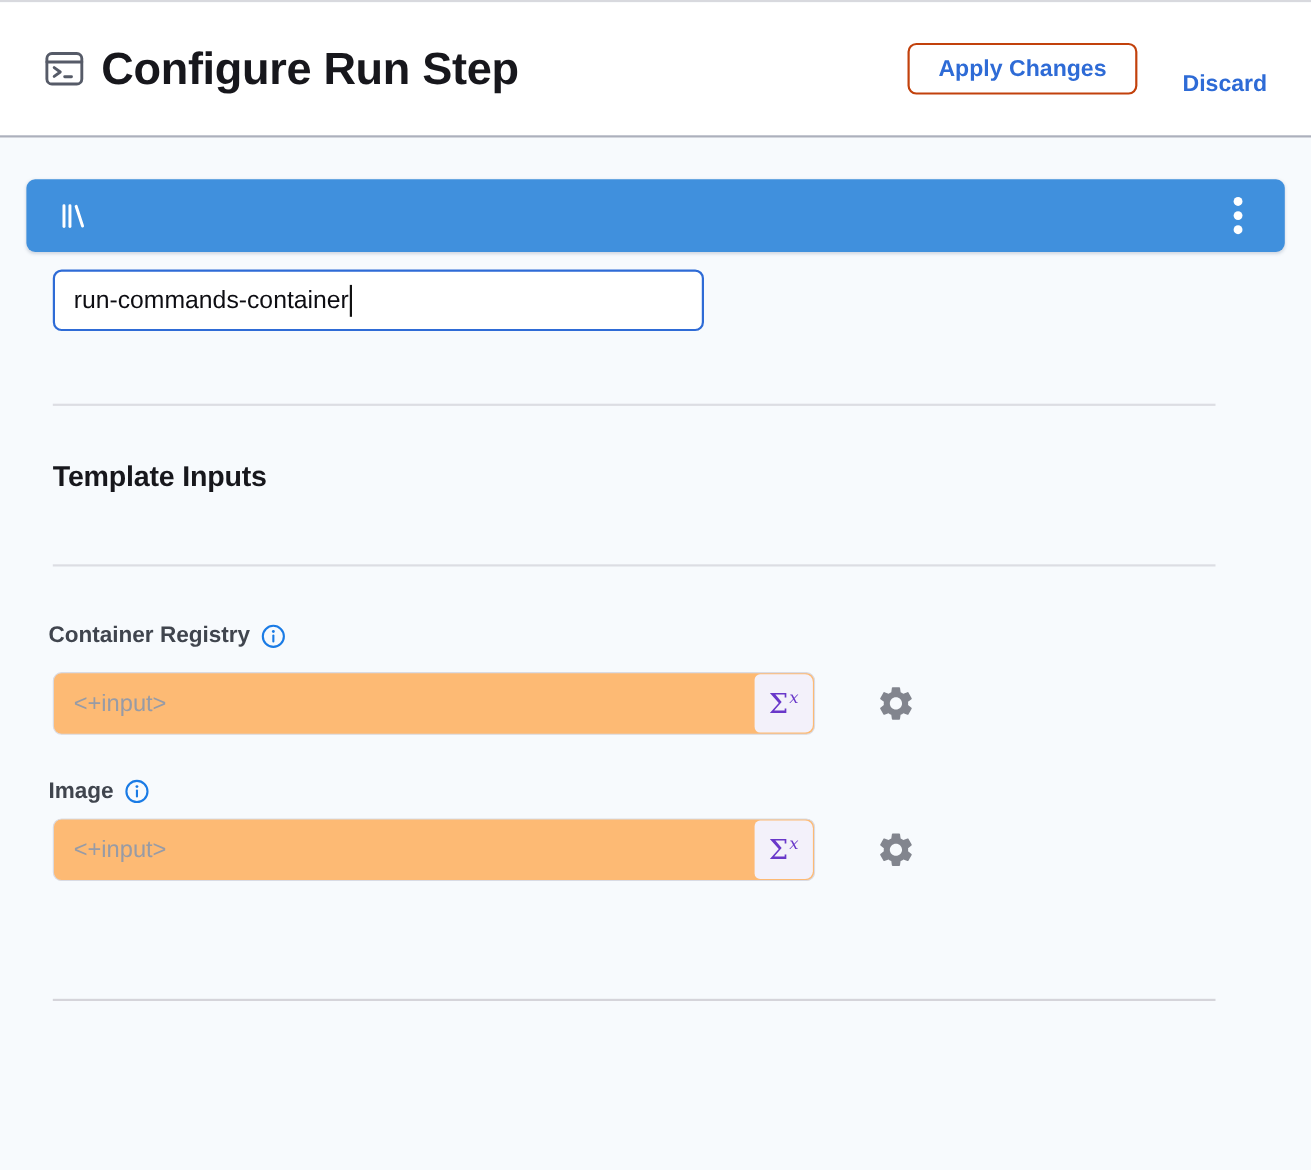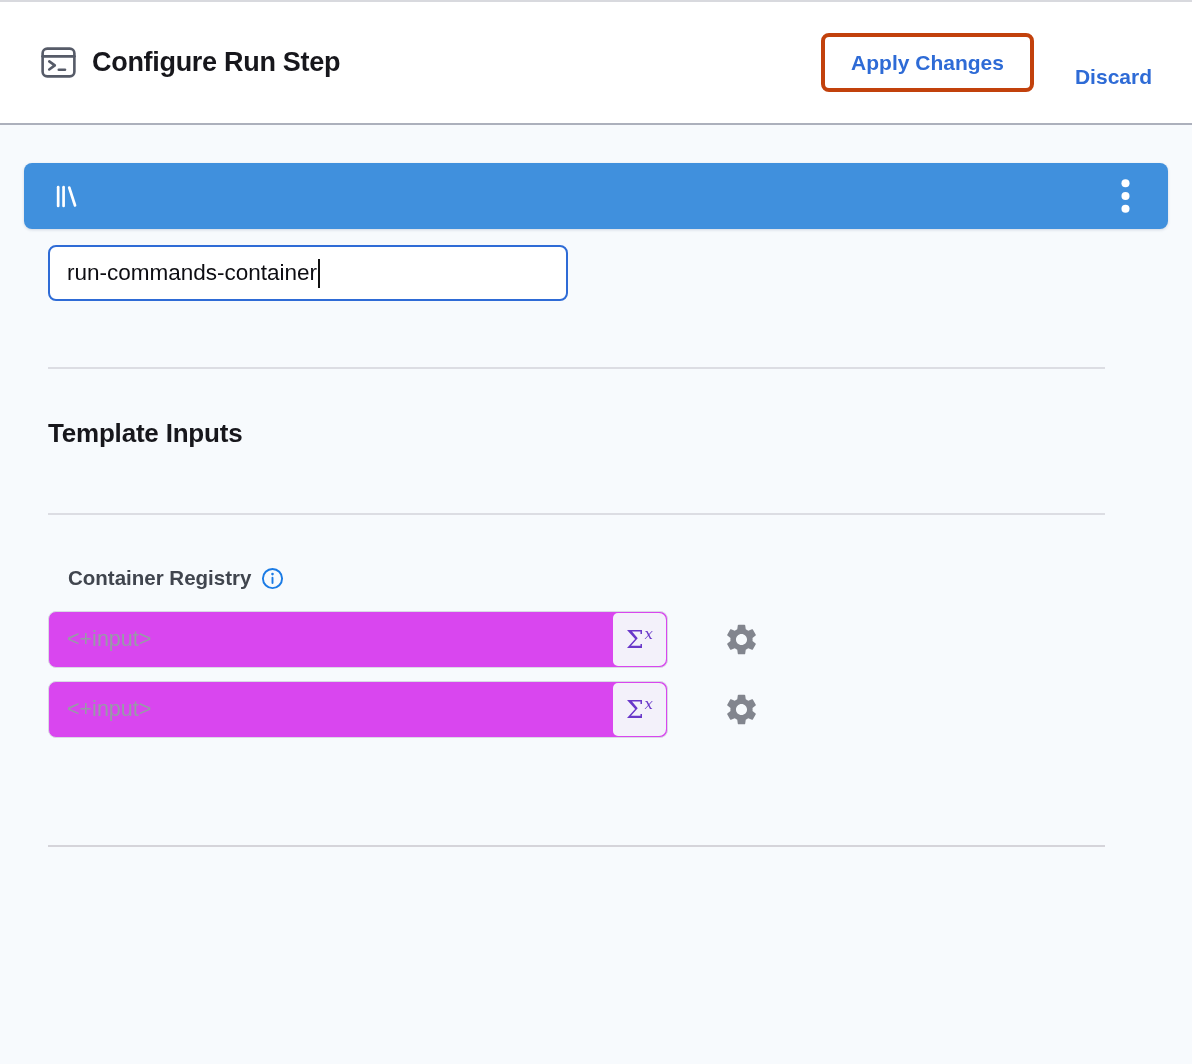--- a/index.html
+++ b/index.html
@@ -16,31 +16,31 @@
     background: #ffffff;
     border-bottom: 2px solid #acb0bc;
     display: flex;
     align-items: center;
     padding: 0 40px;
   }
   .title-icon { width: 37px; height: 37px; color: #565b68; flex: 0 0 auto; }
   .title-icon svg { width: 100%; height: 100%; }
   h1 {
     margin-left: 15px;
-    font-size: 27px;
+    font-size: 41px;
     font-weight: 700;
     color: #17171c;
     letter-spacing: -0.3px;
   }
   .header-actions { margin-left: auto; display: flex; align-items: center; }
   .apply-btn {
-    height: 59px;
+    height: 47px;
     padding: 0 26px;
     background: #ffffff;
-    border: 4px solid #c2410c;
+    border: 2px solid #c2410c;
     border-radius: 8px;
     color: #2e6bd6;
     font-family: inherit;
     font-size: 21px;
     font-weight: 600;
     cursor: pointer;
   }
   .discard-btn {
     margin-left: 41px;
     color: #2e6bd6;
@@ -94,21 +94,21 @@
   }
   .name-label { font-size: 20.5px; font-weight: 600; color: #4d525a; }
   .id-group { display: flex; align-items: center; }
   .id-prefix { font-size: 22px; color: #8b8f99; white-space: pre; }
   .id-link { font-size: 22px; color: #3472d9; text-decoration: none; cursor: pointer; }
   .edit-icon { width: 24px; height: 24px; margin-left: 12px; color: #7c7f89; cursor: pointer; }
   .edit-icon svg { width: 100%; height: 100%; }
 
   .name-input {
     margin: 16px 0 0 48px;
-    width: 520px;
+    width: 592px;
     height: 56px;
     background: #ffffff;
     border: 2px solid #2e6bd6;
     border-radius: 8px;
     display: flex;
     align-items: center;
     padding: 0 17px;
     font-size: 22.5px;
     color: #0d0d12;
     cursor: text;
@@ -136,38 +136,38 @@
 
   
   h2 {
     margin: 49px 16px 0 48px;
     font-size: 26px;
     font-weight: 700;
     color: #17171c;
     letter-spacing: -0.2px;
   }
   .field-label-row {
-    margin-left: 68px;
+    margin-left: 44px;
     display: flex;
     align-items: center;
   }
   .field-label-row.f1 { margin-top: 51px; }
   .field-label-row.f2 { margin-top: 39px; }
   .field-label { font-size: 20.5px; font-weight: 600; color: #40454e; }
   .info-icon { width: 23px; height: 23px; margin-left: 10px; color: #1a7be5; cursor: pointer; }
   .info-icon svg { width: 100%; height: 100%; }
 
   .input-row { margin-left: 48px; display: flex; align-items: center; }
   .input-row.f1 { margin-top: 21px; }
   .input-row.f2 { margin-top: 13px; }
   .runtime-input-wrap {
     position: relative;
-    width: 620px;
+    width: 693px;
     height: 57px;
-    background: #d946ef;
+    background: #fdba74;
     border: 1.5px solid #d9dbe4;
     border-radius: 8px;
   }
   .runtime-input-wrap input {
     width: 100%;
     height: 100%;
     border: none;
     outline: none;
     background: transparent;
     border-radius: 8px;
@@ -272,20 +272,30 @@
           <sup>x</sup>
       </span>
     </div>
     <button class="gear-btn">
       <svg viewBox="0 0 24 24" fill="currentColor">
         <path d="M19.14 12.94c.04-.3.06-.61.06-.94 0-.32-.02-.64-.07-.94l2.03-1.58c.18-.14.23-.41.12-.61l-1.92-3.32c-.12-.22-.37-.29-.59-.22l-2.39.96c-.5-.38-1.03-.7-1.62-.94l-.36-2.54c-.04-.24-.24-.41-.48-.41h-3.84c-.24 0-.43.17-.47.41l-.36 2.54c-.59.24-1.13.57-1.62.94l-2.39-.96c-.22-.08-.47 0-.59.22L2.74 8.87c-.12.21-.08.47.12.61l2.03 1.58c-.05.3-.09.63-.09.94s.02.64.07.94l-2.03 1.58c-.18.14-.23.41-.12.61l1.92 3.32c.12.22.37.29.59.22l2.39-.96c.5.38 1.03.7 1.62.94l.36 2.54c.05.24.24.41.48.41h3.84c.24 0 .44-.17.47-.41l.36-2.54c.59-.24 1.13-.56 1.62-.94l2.39.96c.22.08.47 0 .59-.22l1.92-3.32c.12-.22.07-.47-.12-.61l-2.01-1.58zM12 15.6c-1.98 0-3.6-1.62-3.6-3.6s1.62-3.6 3.6-3.6 3.6 1.62 3.6 3.6-1.62 3.6-3.6 3.6z"></path>
       </svg>
     </button>
   </div>
 
+  <div class="field-label-row f2">
+    <span class="field-label">Image</span>
+    <span class="info-icon">
+      <svg viewBox="0 0 24 24" fill="none" stroke="currentColor" stroke-width="2">
+        <circle cx="12" cy="12" r="10"></circle>
+        <line x1="12" y1="11.2" x2="12" y2="16.8" stroke-linecap="round"></line>
+        <circle cx="12" cy="7.4" r="1.35" fill="currentColor" stroke="none"></circle>
+      </svg>
+    </span>
+  </div>
   <div class="input-row f2">
     <div class="runtime-input-wrap">
       <input type="text" placeholder="&lt;+input&gt;" style="">
       <span class="sigma-chip">
         <span class="sig">Σ</span>
           <sup>x</sup>
       </span>
     </div>
     <button class="gear-btn">
       <svg viewBox="0 0 24 24" fill="currentColor">

